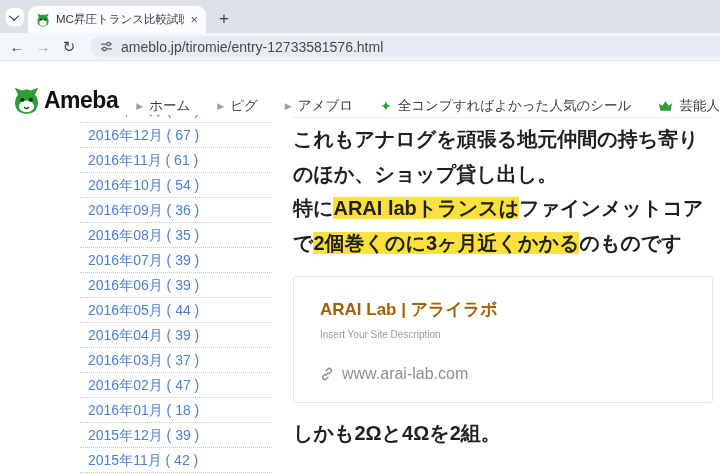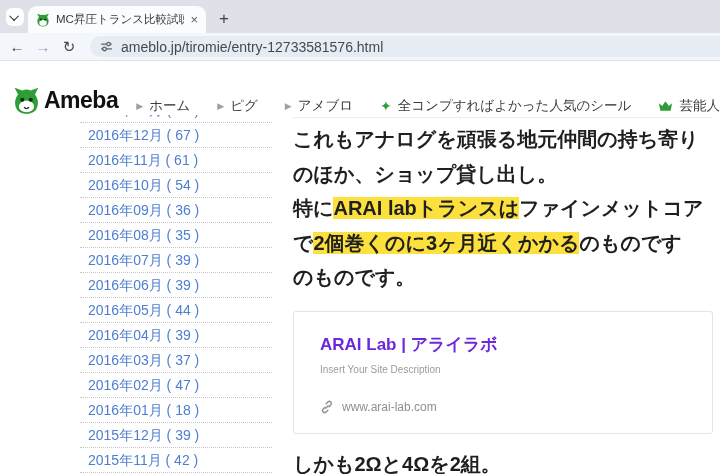--- a/index.html
+++ b/index.html
@@ -49,24 +49,24 @@
     padding:2px 2px 2px 8px; border-bottom:1px dotted #c6c6c6; white-space:nowrap; }
 
   .main { position:absolute; left:293px; top:117px; width:420px; border-top:1px solid #ececec;
     padding-top:4px; }
   .article-p { font-size:20px; font-weight:700; color:#1f1f1f; line-height:34.5px; }
   .hl { background:var(--marker-yellow,#fbe03e);margin-top:13px; }
   .article-p2 { font-size:20px; font-weight:700; color:#1f1f1f; margin-top:17px; }
 
   .link-card { margin-top:16px; width:420px; background:#fff; border:1px solid #e4e4e4;
     border-radius:3px; padding:21px 26px 19px; }
-  .card-title { font-size:17px; font-weight:700; color:#6d28d9; }
+  .card-title { font-size:17px; font-weight:700; color:#a16207; }
   .card-desc { font-size:10px; color:#9b9b9b; margin-top:8px; }
   .card-link { display:flex; align-items:center; gap:8px; margin-top:25px; }
-  .card-link-text { font-size:12px; color:#8f8f8f; }
+  .card-link-text { font-size:16px; color:#8f8f8f; }
 </style>
 </head>
 <body>
 
 <div class="browser">
 
   <div class="tabstrip">
     <div class="tab-search">
       <span class="chev"></span>
     </div>
@@ -152,21 +152,21 @@
         <div class="arch-row">2016年04月 ( 39 )</div>
         <div class="arch-row">2016年03月 ( 37 )</div>
         <div class="arch-row">2016年02月 ( 47 )</div>
         <div class="arch-row">2016年01月 ( 18 )</div>
         <div class="arch-row">2015年12月 ( 39 )</div>
         <div class="arch-row">2015年11月 ( 42 )</div>
       </div>
   </div>
 
   <div class="main">
-    <div class="article-p"><span>これもアナログを頑張る地元仲間の持ち寄り</span><br><span>のほか、ショップ貸し出し。</span><br><span>特に</span><span class="hl">ARAI labトランスは</span><span>ファインメットコア</span><br><span>で</span><span class="hl">2個巻くのに3ヶ月近くかかる</span><span>のものです</span><br><span>のものです。</span></div>
+    <div class="article-p"><span>これもアナログを頑張る地元仲間の持ち寄り</span><br><span>のほか、ショップ貸し出し。</span><br><span>特に</span><span class="hl">ARAI labトランスは</span><span>ファインメットコア</span><br><span>で</span><span class="hl">2個巻くのに3ヶ月近くかかる</span><span>のものです</span><br></div>
 
     <div class="link-card">
       <div class="card-title">ARAI Lab | アライラボ</div>
       <div class="card-desc">Insert Your Site Description</div>
       <div class="card-link">
         <svg width="14" height="14" viewBox="0 0 24 24" fill="none" stroke="#8f8f8f" stroke-width="2.4" stroke-linecap="round">
           <path d="M10 14 L14 10"></path>
           <path d="M8.5 12.5l-3 3a3.5 3.5 0 0 0 5 5l3-3"></path>
           <path d="M15.5 11.5l3-3a3.5 3.5 0 0 0-5-5l-3 3"></path>
         </svg>

